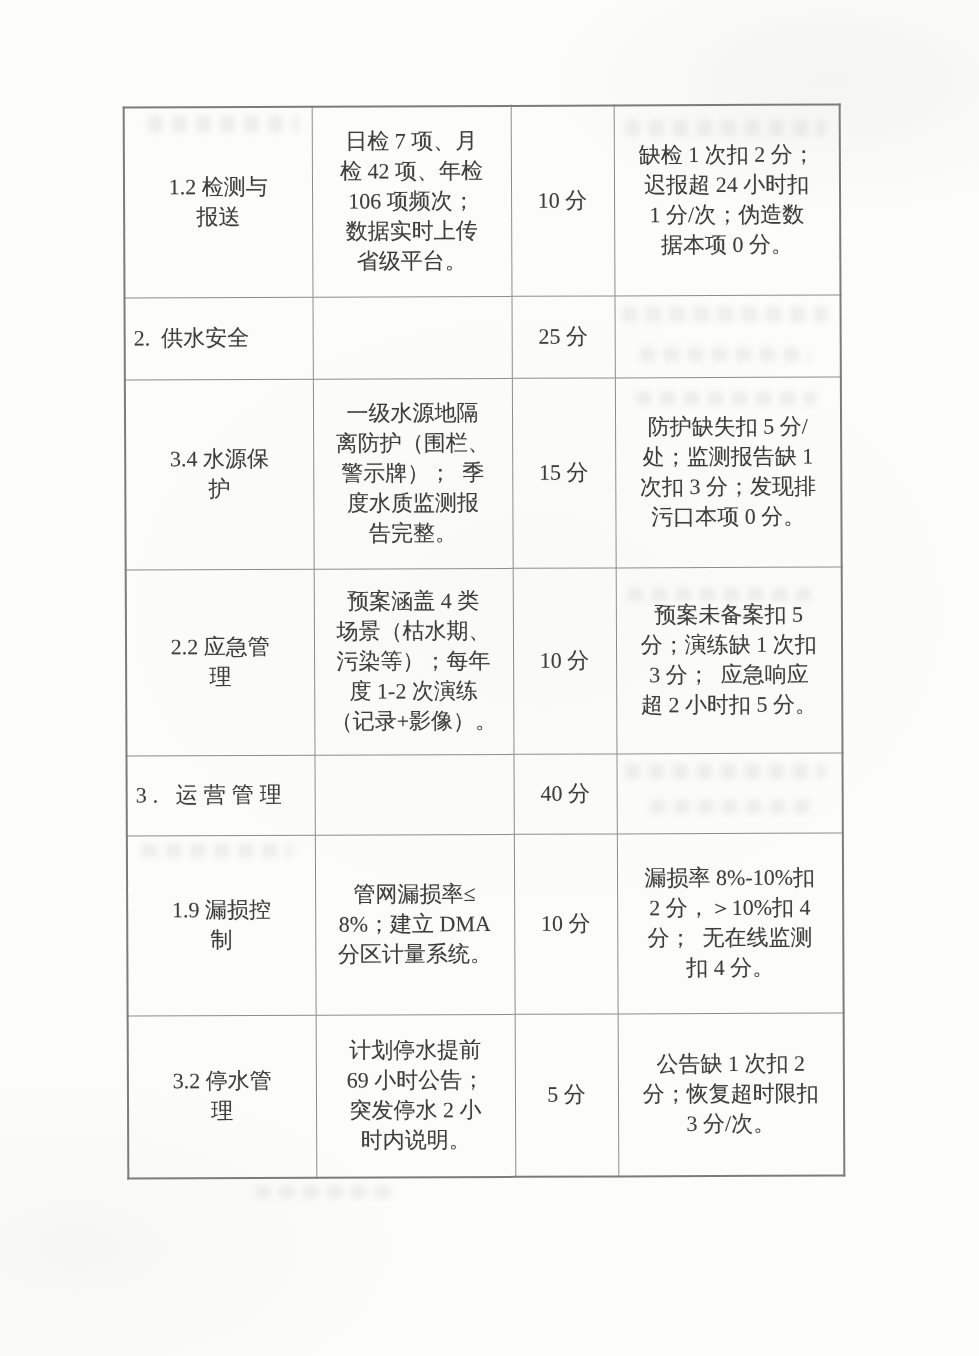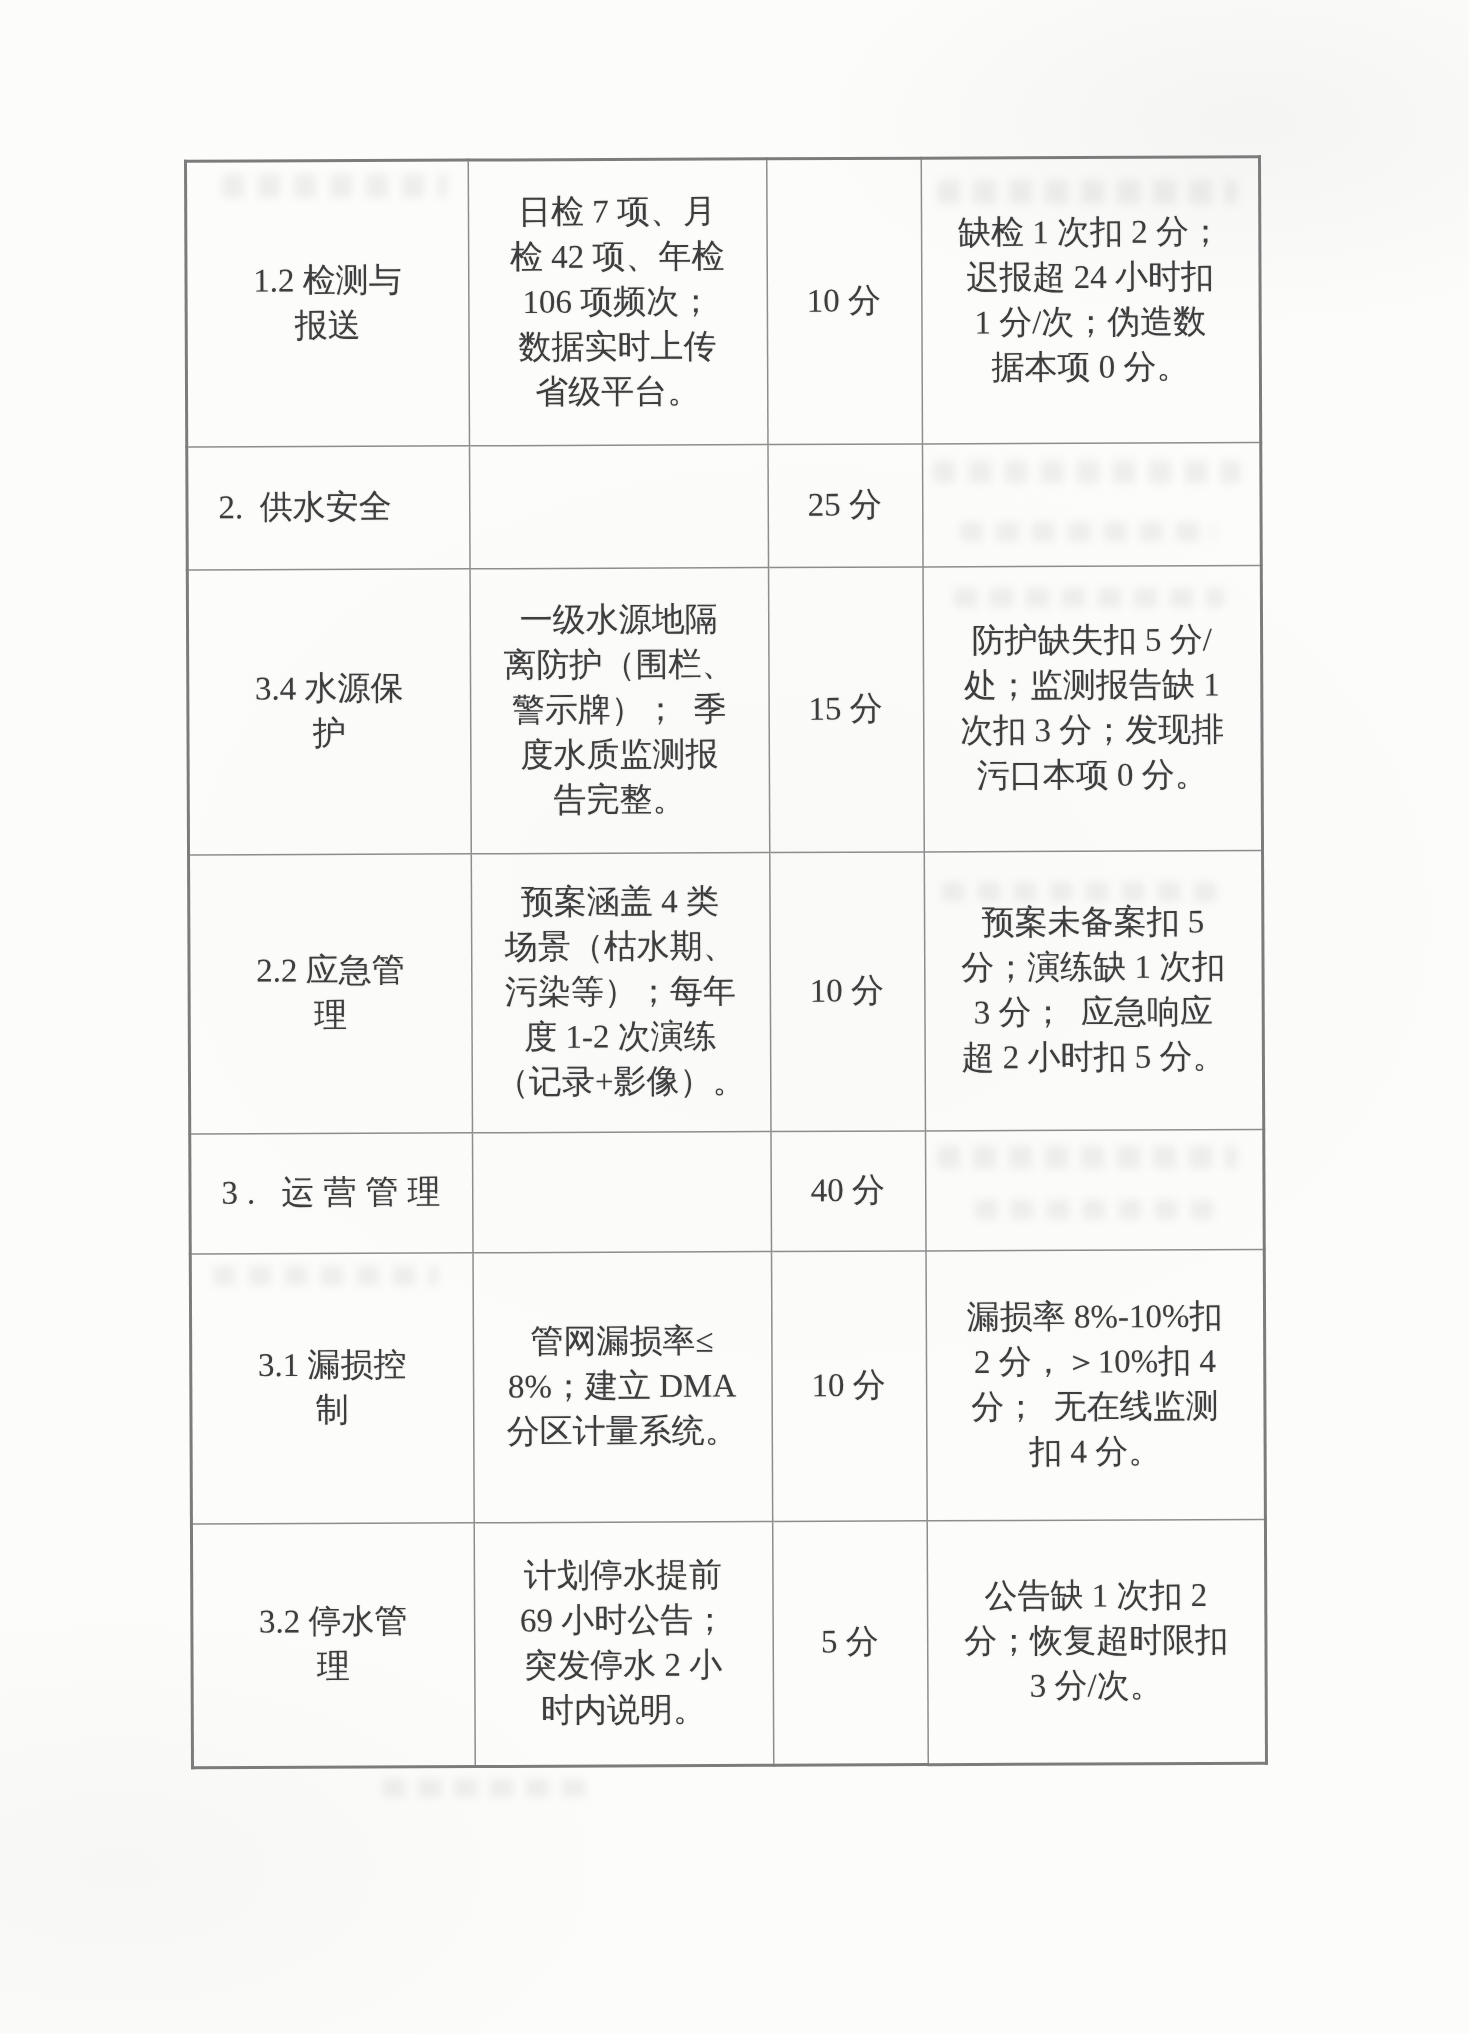--- a/index.html
+++ b/index.html
@@ -49,21 +49,21 @@
   }
   .rh0 { height: 190px; }
   .rh1 { height: 82px; }
   .rh2 { height: 190px; }
   .rh3 { height: 186px; }
   .rh4 { height: 80px; }
   .rh5 { height: 180px; }
   .rh6 { height: 163px; }
   tr.category td.item-cell {
     text-align: left;
-    padding-left: 20px;
+    padding-left: 8px;
   }
   tr.category.spread td.item-cell {
     letter-spacing: 6px;
   }
   
   .smudge {
     position: absolute;
     background: repeating-linear-gradient(90deg,
       rgba(138,138,138,.55) 0 15px, rgba(138,138,138,0) 15px 24px);
     filter: blur(3px);
@@ -142,21 +142,21 @@
 3 分；  应急响应
 超 2 小时扣 5 分。</td>
     </tr>
     <tr class="rh4 category spread">
       <td class="item-cell">3. 运营管理</td>
       <td class="desc-cell"></td>
       <td class="score-cell">40 分</td>
       <td class="deduct-cell"></td>
     </tr>
     <tr class="rh5">
-      <td class="item-cell">3.1 漏损控
+      <td class="item-cell">1.9 漏损控
 制</td>
       <td class="desc-cell">管网漏损率≤
 8%；建立 DMA
 分区计量系统。</td>
       <td class="score-cell">10 分</td>
       <td class="deduct-cell">漏损率 8%-10%扣
 2 分，＞10%扣 4
 分；  无在线监测
 扣 4 分。</td>
     </tr>

